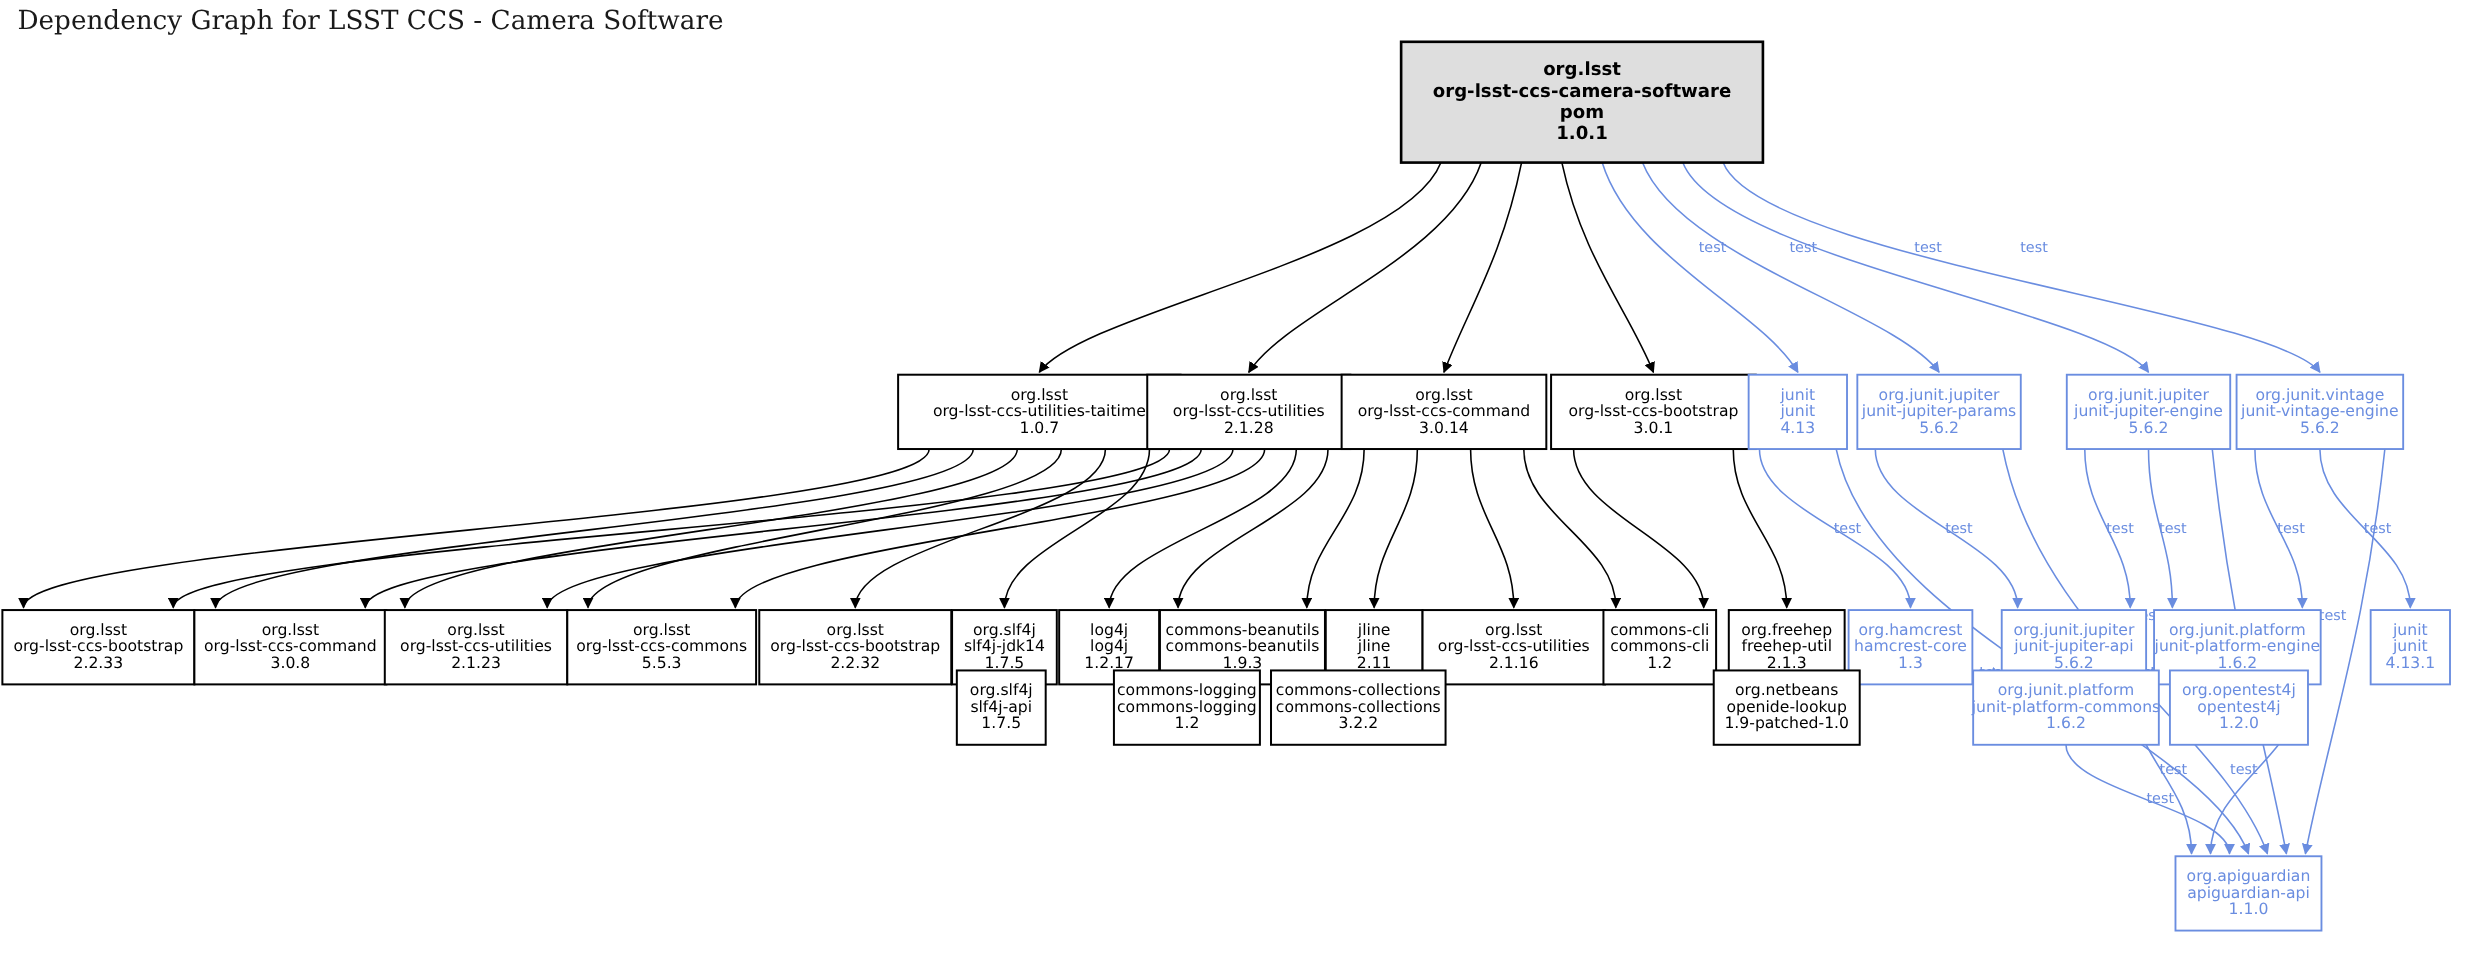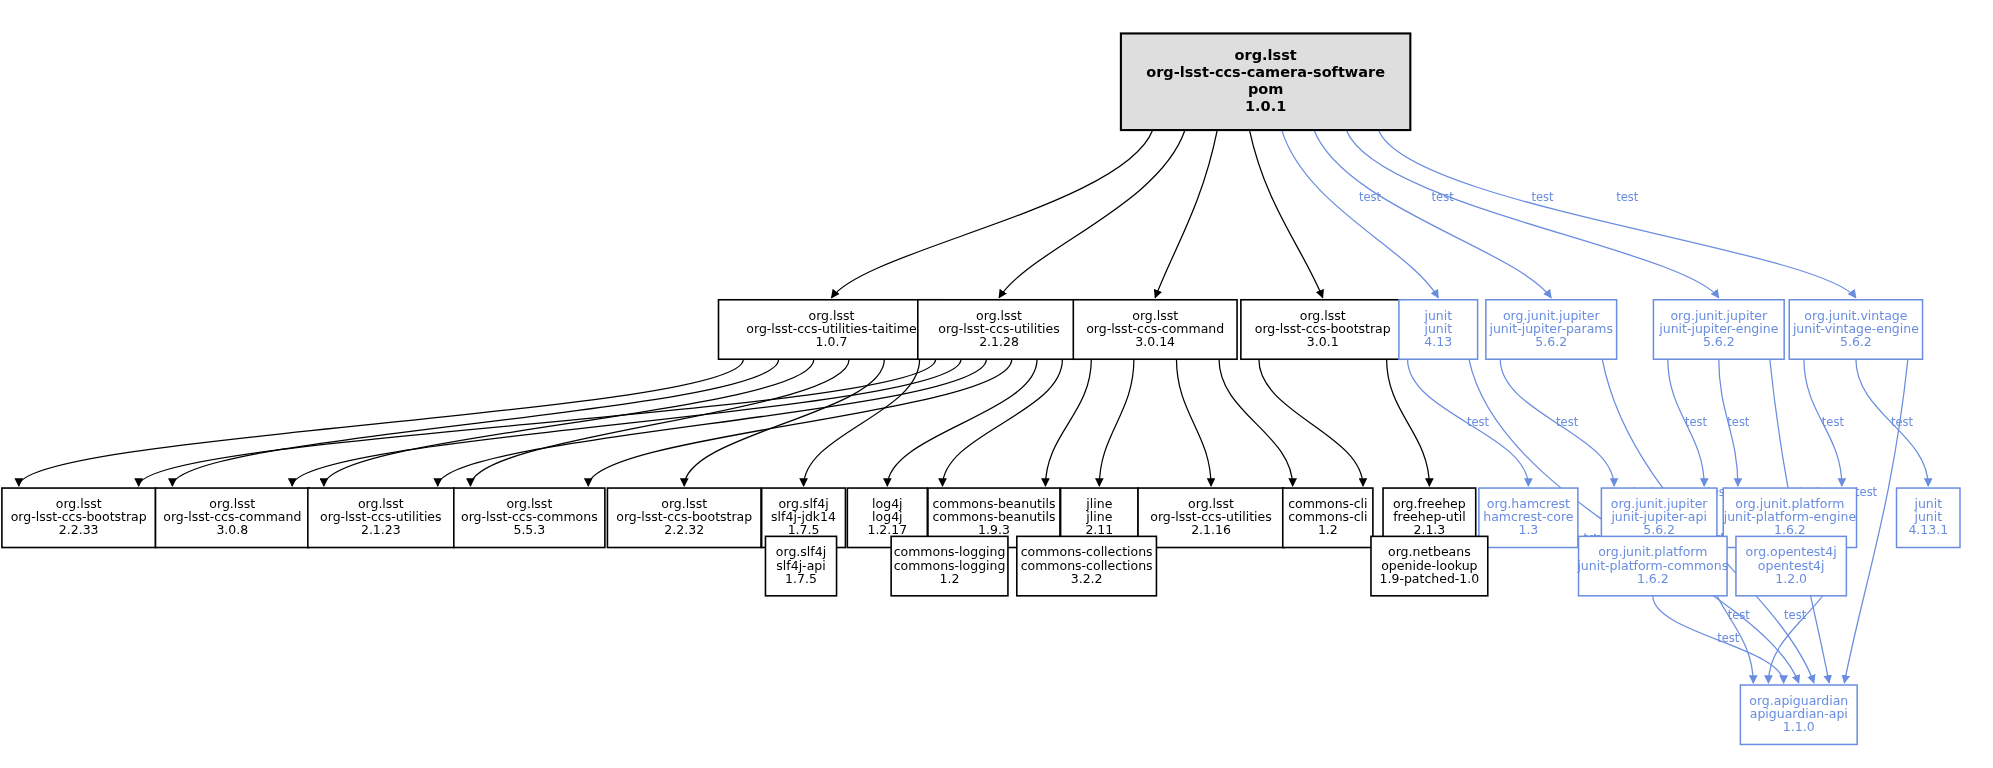--- a/index.html
+++ b/index.html
@@ -23,20 +23,21 @@
   .node.test text{fill:#6a8de0;}
   .edge{fill:none;stroke:#000000;stroke-width:1.25;}
   .edge.test{stroke:#6a8de0;stroke-width:1.25;}
   .elabel{font-family:"DejaVu Sans",sans-serif;font-size:11.5px;fill:#6a8de0;text-anchor:middle;}
 </style>
 </head>
 <body>
 
 <div id="stage">
 
+  <div id="title">Dependency Graph for LSST CCS - Camera Software</div>
 
   <svg id="graph" viewBox="0 0 1993 768">
     <defs>
       <marker id="arrow-black" viewBox="0 0 10 10" refX="9" refY="5" markerWidth="7" markerHeight="7" orient="auto-start-reverse">
         <path d="M 0 0 L 10 5 L 0 10 z" fill="#000000"></path>
       </marker>
       <marker id="arrow-blue" viewBox="0 0 10 10" refX="9" refY="5" markerWidth="7" markerHeight="7" orient="auto-start-reverse">
         <path d="M 0 0 L 10 5 L 0 10 z" fill="#6a8de0"></path>
       </marker>
     </defs>

